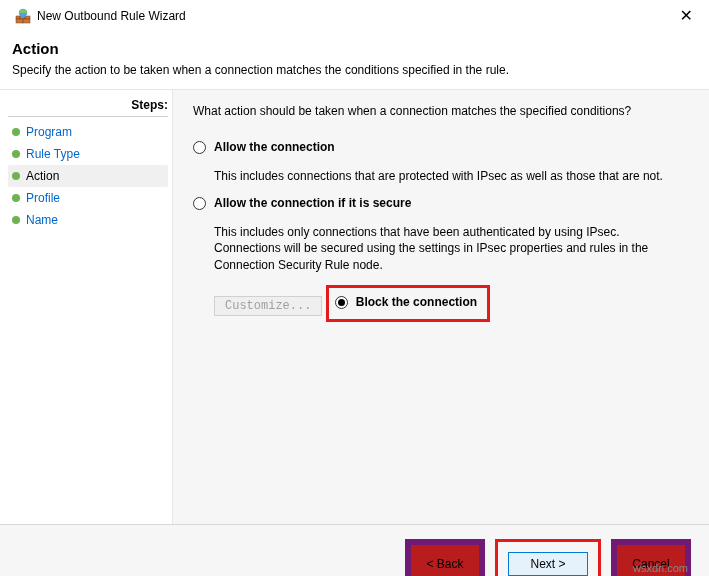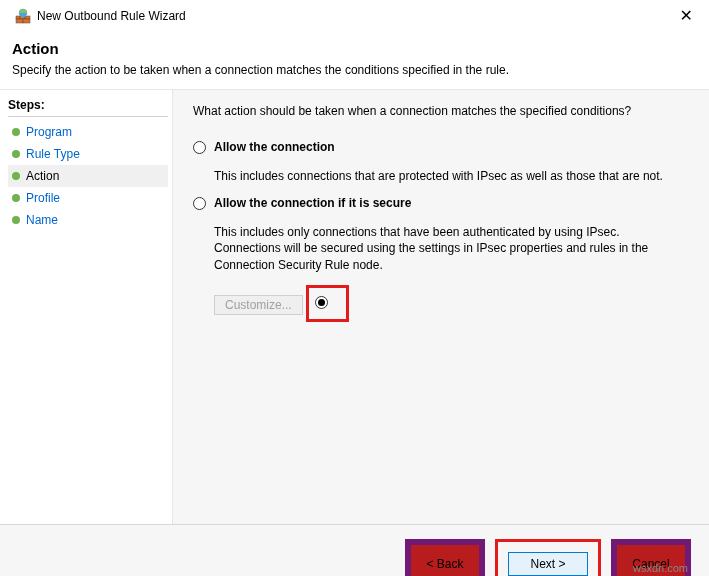--- a/index.html
+++ b/index.html
@@ -39,20 +39,21 @@
   .header .subtitle { font-size: 12px; color: #000; }
   .hr-top { border: none; border-top: 1px solid #e6e6e6; margin: 4px 0 0 0; }
   .body {
     display: flex;
     height: 434px;
   }
   .sidebar {
     width: 172px;
     background: #fff;
     padding: 6px 4px 6px 8px;
+    text-align: right;
   }
   .sidebar .steps-label {
     font-size: 12px;
     font-weight: bold;
     padding: 2px 0 4px 0;
     border-bottom: 1px solid #d0d0d0;
     margin-bottom: 4px;
   }
   .step-item {
     display: flex;
@@ -106,21 +107,21 @@
     line-height: 1.35;
     margin-bottom: 12px;
   }
   .customize-btn {
     margin-left: 21px;
     padding: 2px 10px;
     font-size: 12px;
     color: #a0a0a0;
     background: #efefef;
     border: 1px solid #d0d0d0;
-    font-family: Liberation Sans, sans-serif;
+    font-family: Liberation Mono, monospace;
     margin-bottom: 4px;
   }
   .highlight-block {
     border: 3px solid #e41b1b;
     padding: 7px 10px 10px 6px;
     display: inline-block;
   }
   .highlight-block .option-row { margin-bottom: 0; }
   .footer {
     border-top: 1px solid #d8d8d8;
@@ -220,20 +221,21 @@
     <div class="option-row">
       <span class="radio"></span>
       <span class="opt-label">Allow the connection if it is secure</span>
     </div>
     <div class="opt-desc">This includes only connections that have been authenticated by using IPsec. Connections will be secured using the settings in IPsec properties and rules in the Connection Security Rule node.</div>
     <button class="customize-btn" disabled="">Customize...</button>
 
     <div class="highlight-block">
       <div class="option-row">
         <span class="radio selected"></span>
+        <span class="opt-label">Block the connection</span>
       </div>
     </div>
   </div>
 </div>
 
 <div class="footer">
   <button class="win-btn">&lt; Back</button>
   <span class="next-wrap">
     <button class="win-btn">Next &gt;</button>
   </span>

